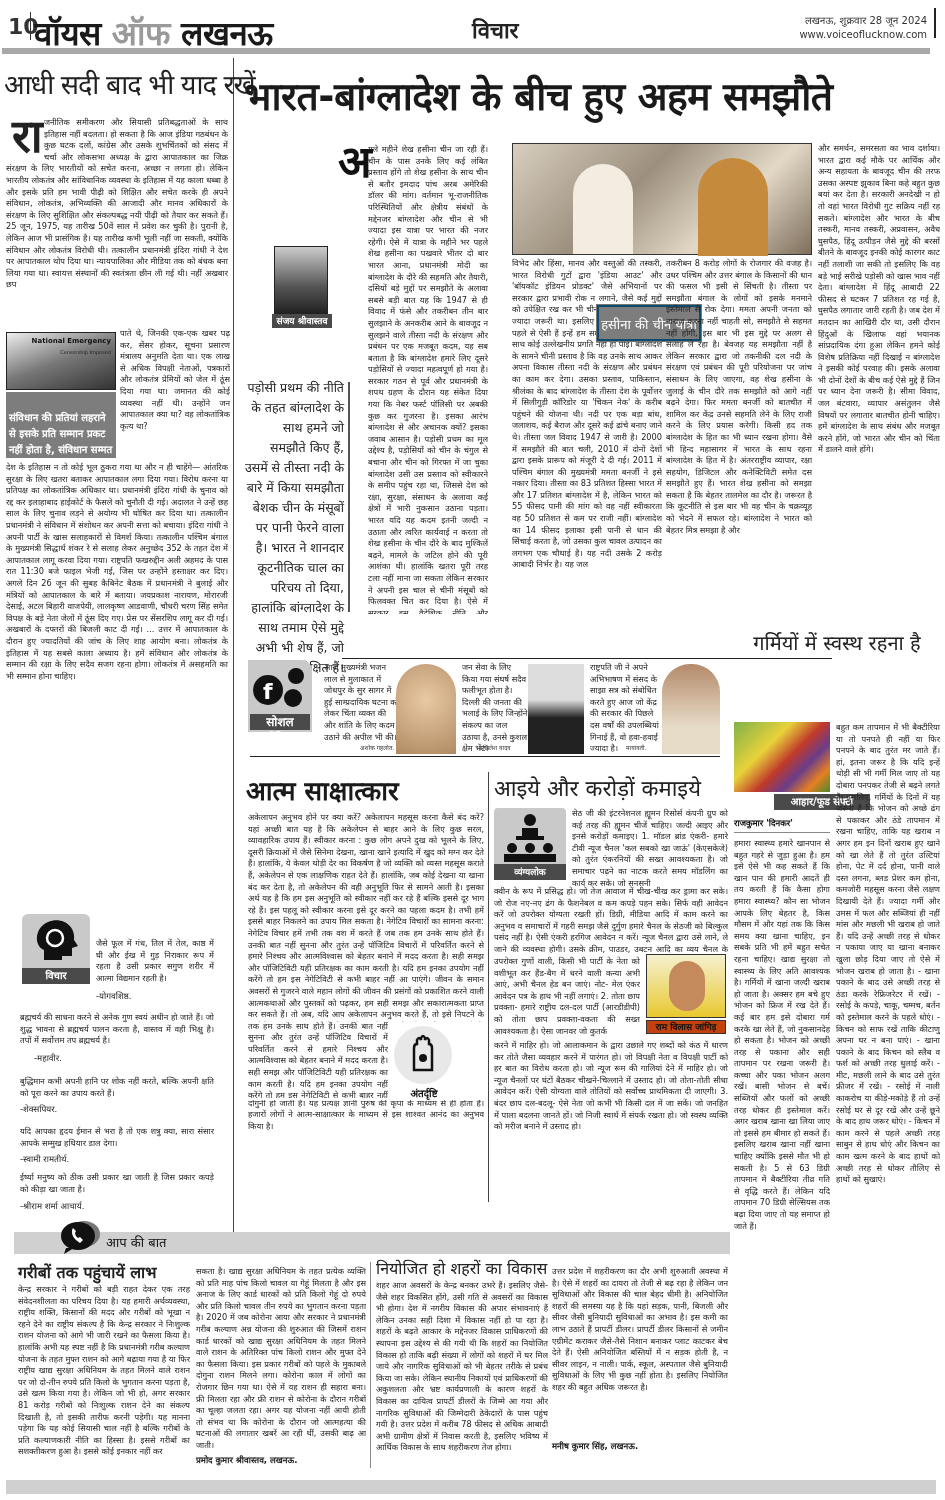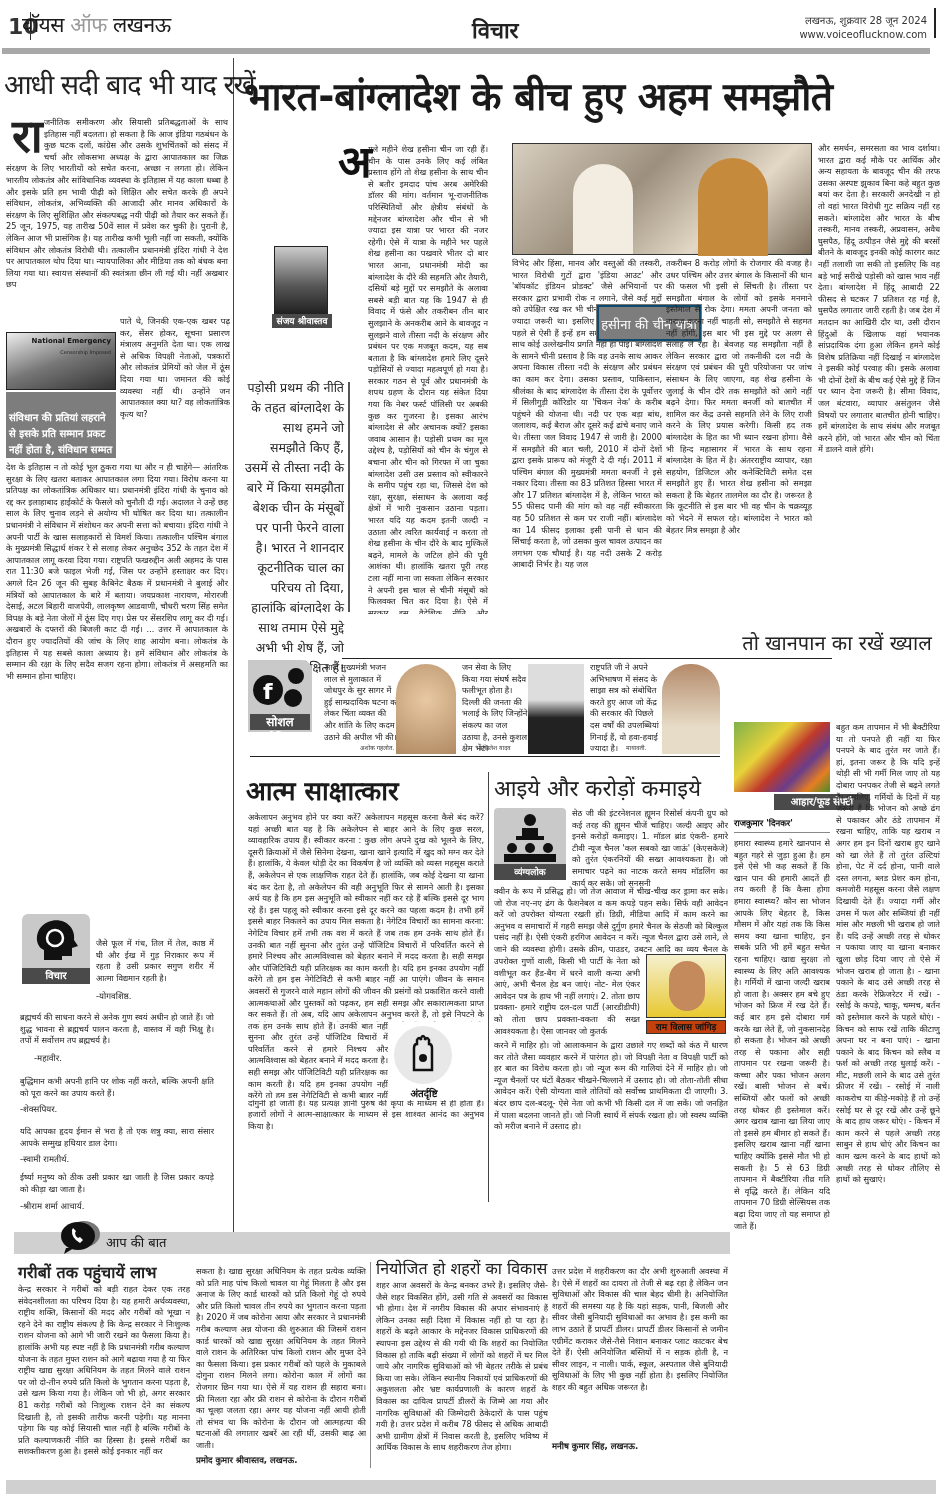--- a/index.html
+++ b/index.html
@@ -1,20 +1,20 @@
 <!DOCTYPE html>
 <html><head>
 <meta charset="utf-8">
 <style>
 *{box-sizing:border-box;margin:0;padding:0}
 body{width:945px;height:1500px;background:#fff;font-family:"DejaVu Sans",sans-serif;color:#111;position:relative;overflow:hidden}
 .abs{position:absolute}
 .txt{font-size:8.2px;line-height:11.6px;color:#222;text-align:justify;overflow:hidden;font-family:"DejaVu Sans",sans-serif}
 .hdr-num{left:8px;top:14px;font-size:22px;font-weight:bold;color:#333}
-.hdr-logo{left:22px;top:10px;font-size:21px;font-weight:400;color:#1a1a1a;letter-spacing:-0.5px}
+.hdr-logo{left:34px;top:10px;font-size:33px;font-weight:700;color:#1a1a1a;letter-spacing:-0.5px}
 .hdr-logo .mid{color:#9a9a9a}
 .hdr-sec{left:472px;top:14px;font-size:22px;font-weight:bold;color:#222}
 .hdr-date{right:18px;top:14px;font-size:10px;text-align:right;line-height:14px;color:#333}
 .hdr-bar{left:2px;top:48px;width:928px;height:6px;background:#a8a8a8}
 .vline{background:#444;width:1px}
 .hline{background:#222;height:1px}
 .photo{background:linear-gradient(135deg,#d8cfc0,#9c8f7d 40%,#e3d8c6 70%,#7e6f5c);border:1px solid #333}
 .bw{background:linear-gradient(160deg,#eee,#777 50%,#333);border:1px solid #222}
 .tag{background:#4a4a4a;color:#fff;font-size:12px;text-align:center;font-weight:bold}
 .graybox{background:#7d7d7d;color:#fff}
@@ -48,21 +48,21 @@
 <div class="abs" style="left:12px;top:112px;font-size:46px;line-height:48px;font-weight:bold;color:#222">रा</div>
 <div class="abs txt" style="left:44px;top:117px;width:184px;height:46px"><span>जनीतिक समीकरण और सियासी प्रतिबद्धताओं के साथ इतिहास नहीं बदलता। हो सकता है कि आज इंडिया गठबंधन के कुछ घटक दलों, कांग्रेस और उसके शुभचिंतकों को संसद में चर्चा और लोकसभा अध्यक्ष के द्वारा आपातकाल का जिक्र करना, इसकी निंदा करना, संविधान और लोकतंत्र के संरक्षण के लिए भारतीयों को सचेत करना, अच्छा न लगता हो। लेकिन भारतीय लोकतंत्र और सांविधानिक व्यवस्था के इतिहास में यह काला धब्बा है और इसके प्रति हम भावी पीढ़ी को शिक्षित और सचेत करके ही अपने संविधान, लोकतंत्र, अभिव्यक्ति की आजादी और मानव अधिकारों के संरक्षण के लिए सुशिक्षित और संकल्पबद्ध नयी पीढ़ी को तैयार कर सकते हैं। 25 जून, 1975, यह तारीख 50वें साल में प्रवेश कर चुकी है। पुरानी है, लेकिन आज भी प्रासंगिक है। यह तारीख कभी भूली नहीं जा सकती, क्योंकि संविधान और लोकतंत्र विरोधी थी। तत्कालीन प्रधानमंत्री इंदिरा गांधी ने देश पर आपातकाल थोप दिया था। न्यायपालिका और मीडिया तक को बंधक बना लिया गया था। स्वायत्त संस्थानों की स्वतंत्रता छीन ली गई थी। नहीं अखबार छप</span></div>
 <div class="abs txt" style="left:6px;top:163px;width:222px;height:163px;text-indent:0">
     <span style="display:block;margin-top:-46px">जनीतिक समीकरण और सियासी प्रतिबद्धताओं के साथ इतिहास नहीं बदलता। हो सकता है कि आज इंडिया गठबंधन के कुछ घटक दलों, कांग्रेस और उसके शुभचिंतकों को संसद में चर्चा और लोकसभा अध्यक्ष के द्वारा आपातकाल का जिक्र करना, इसकी निंदा करना, संविधान और लोकतंत्र के संरक्षण के लिए भारतीयों को सचेत करना, अच्छा न लगता हो। लेकिन भारतीय लोकतंत्र और सांविधानिक व्यवस्था के इतिहास में यह काला धब्बा है और इसके प्रति हम भावी पीढ़ी को शिक्षित और सचेत करके ही अपने संविधान, लोकतंत्र, अभिव्यक्ति की आजादी और मानव अधिकारों के संरक्षण के लिए सुशिक्षित और संकल्पबद्ध नयी पीढ़ी को तैयार कर सकते हैं। 25 जून, 1975, यह तारीख 50वें साल में प्रवेश कर चुकी है। पुरानी है, लेकिन आज भी प्रासंगिक है। यह तारीख कभी भूली नहीं जा सकती, क्योंकि संविधान और लोकतंत्र विरोधी थी। तत्कालीन प्रधानमंत्री इंदिरा गांधी ने देश पर आपातकाल थोप दिया था। न्यायपालिका और मीडिया तक को बंधक बना लिया गया था। स्वायत्त संस्थानों की स्वतंत्रता छीन ली गई थी। नहीं अखबार छप</span>
   </div>
 <div class="abs bw" style="left:6px;top:332px;width:110px;height:58px">
   <div style="position:absolute;right:4px;top:4px;font-size:7px;font-weight:bold;color:#111">National Emergency</div>
   <div style="position:absolute;right:4px;top:16px;font-size:5px;color:#222">Censorship Imposed</div>
 </div>
 <div class="abs graybox" style="left:6px;top:392px;width:110px;height:66px;font-size:10px;line-height:16px;padding:18px 3px;font-weight:bold">संविधान की प्रतियां लहराने से इसके प्रति सम्मान प्रकट नहीं होता है, संविधान सम्मत बर्ताव करना ज्यादा जरूरी है।</div>
-<div class="abs txt" style="left:120px;top:316px;width:110px;height:130px">पाते थे, जिनकी एक-एक खबर पढ़ कर, सेंसर होकर, सूचना प्रसारण मंत्रालय अनुमति देता था। एक लाख से अधिक विपक्षी नेताओं, पत्रकारों और लोकतंत्र प्रेमियों को जेल में ठूंस दिया गया था। जमानत की कोई व्यवस्था नहीं थी। उन्होंने जन आपातकाल क्या था? वह लोकतांत्रिक कृत्य था?</div>
+<div class="abs txt" style="left:120px;top:328px;width:110px;height:130px">पाते थे, जिनकी एक-एक खबर पढ़ कर, सेंसर होकर, सूचना प्रसारण मंत्रालय अनुमति देता था। एक लाख से अधिक विपक्षी नेताओं, पत्रकारों और लोकतंत्र प्रेमियों को जेल में ठूंस दिया गया था। जमानत की कोई व्यवस्था नहीं थी। उन्होंने जन आपातकाल क्या था? वह लोकतांत्रिक कृत्य था?</div>
 <div class="abs txt" style="left:6px;top:462px;width:222px;height:420px">देश के इतिहास न तो कोई भूल ठुकरा गया था और न ही चाहेंगे— आंतरिक सुरक्षा के लिए खतरा बताकर आपातकाल लगा दिया गया। विरोध करना या प्रतिपक्ष का लोकतांत्रिक अधिकार था। प्रधानमंत्री इंदिरा गांधी के चुनाव को रद्द कर इलाहाबाद हाईकोर्ट के फैसले को चुनौती दी गई। अदालत ने उन्हें छह साल के लिए चुनाव लड़ने से अयोग्य भी घोषित कर दिया था। तत्कालीन प्रधानमंत्री ने संविधान में संशोधन कर अपनी सत्ता को बचाया। इंदिरा गांधी ने अपनी पार्टी के खास सलाहकारों से विमर्श किया। तत्कालीन पश्चिम बंगाल के मुख्यमंत्री सिद्धार्थ शंकर रे से सलाह लेकर अनुच्छेद 352 के तहत देश में आपातकाल लागू करवा दिया गया। राष्ट्रपति फखरुद्दीन अली अहमद के पास रात 11:30 बजे फाइल भेजी गई, जिस पर उन्होंने हस्ताक्षर कर दिए। अगले दिन 26 जून की सुबह कैबिनेट बैठक में प्रधानमंत्री ने बुलाई और मंत्रियों को आपातकाल के बारे में बताया। जयप्रकाश नारायण, मोरारजी देसाई, अटल बिहारी वाजपेयी, लालकृष्ण आडवाणी, चौधरी चरण सिंह समेत विपक्ष के बड़े नेता जेलों में ठूंस दिए गए। प्रेस पर सेंसरशिप लागू कर दी गई। अखबारों के दफ्तरों की बिजली काट दी गई। ... उत्तर में आपातकाल के दौरान हुए ज्यादतियों की जांच के लिए शाह आयोग बना। लोकतंत्र के इतिहास में यह सबसे काला अध्याय है। हमें संविधान और लोकतंत्र के सम्मान की रक्षा के लिए सदैव सजग रहना होगा। लोकतंत्र में असहमति का भी सम्मान होना चाहिए।</div>
 
 <div class="abs iconbox" style="left:22px;top:914px;width:68px;height:70px">
   <svg width="68" height="52" viewBox="0 0 68 52">
       <path d="M22 46 L22 36 C12 32 12 14 26 8 C40 2 54 12 52 26 L56 32 L50 34 L50 42 L40 42 L40 46 Z" fill="#111"></path>
       <circle cx="33" cy="24" r="8" fill="none" stroke="#fff" stroke-width="2.5"></circle>
     </svg>
   <div class="tag" style="position:absolute;left:0;bottom:0;width:68px;height:16px;font-size:10px;line-height:16px">विचार</div>
 </div>
 <div class="abs txt" style="left:96px;top:938px;width:118px;height:50px">जैसे फूल में गंध, तिल में तेल, काष्ठ में घी और ईख में गुड़ निराकार रूप में रहता है उसी प्रकार सगुण शरीर में आत्मा विद्यमान रहती है।</div>
@@ -107,21 +107,21 @@
 <div class="abs" style="left:360px;top:744px;font-size:6px;color:#333">अशोक गहलोत.</div>
 <div class="abs" style="left:396px;top:664px;width:60px;height:90px;border-radius:30px 30px 0 0;background:radial-gradient(circle at 50% 40%,#e8c9a4,#b08a62)"></div>
 <div class="abs txt" style="left:462px;top:662px;width:66px;height:92px;text-align:left">जन सेवा के लिए किया गया संघर्ष सदैव फलीभूत होता है। दिल्ली की जनता की भलाई के लिए जिन्होंने संकल्प का जल उठाया है, उनसे कुशल क्षेम भेंट।</div>
 <div class="abs" style="left:478px;top:744px;font-size:6px;color:#333">अखिलेश यादव</div>
 <div class="abs" style="left:528px;top:664px;width:56px;height:90px;background:linear-gradient(180deg,#ddd 0 40%,#222 60%)"></div>
 <div class="abs txt" style="left:590px;top:662px;width:72px;height:92px;text-align:left">राष्ट्रपति जी ने अपने अभिभाषण में संसद के साझा सत्र को संबोधित करते हुए आज जो केंद्र की सरकार की पिछले दस वर्षों की उपलब्धियां गिनाई हैं, वो हवा-हवाई ज्यादा है।</div>
 <div class="abs" style="left:626px;top:744px;font-size:6px;color:#333">मायावती.</div>
 <div class="abs" style="left:662px;top:664px;width:58px;height:90px;border-radius:28px 28px 0 0;background:linear-gradient(180deg,#b48a6a,#e7dcc8 70%)"></div>
 
 <div class="abs h-light" style="left:734px;top:628px;width:206px;font-size:20px;line-height:30px;text-align:center">
-  <div>तो खानपान का रखें ख्याल</div>
+  <div>गर्मियों में स्वस्थ रहना है</div>
 </div>
 <div class="abs" style="left:734px;top:722px;width:96px;height:70px;background:linear-gradient(135deg,#7fb24a,#e8d23a 35%,#c0392b 55%,#6a3d8a 70%,#e67e22 85%,#4a8a2a)"></div>
 <div class="abs tag" style="left:774px;top:794px;width:96px;height:16px;font-size:10px;line-height:16px">आहार/फूड सेफ्टी</div>
 <div class="abs" style="left:734px;top:817px;font-size:8.5px;font-weight:bold">राजकुमार 'दिनकर'</div>
 <div class="abs hline" style="left:734px;top:832px;width:96px;background:#888"></div>
 <div class="abs txt" style="left:836px;top:722px;width:104px;height:116px">बहुत कम तापमान में भी बैक्टीरिया या तो पनपते ही नहीं या फिर पनपने के बाद तुरंत मर जाते हैं। हां, इतना जरूर है कि यदि इन्हें थोड़ी सी भी गर्मी मिल जाए तो यह दोबारा पनपकर तेजी से बढ़ने लगते हैं। इसलिए, गर्मियों के दिनों में यह जरूरी है कि भोजन को अच्छे ढंग से पकाकर और ठंडे तापमान में रखना चाहिए, ताकि यह खराब न हो।</div>
 <div class="abs txt" style="left:734px;top:838px;width:96px;height:582px">हमारा स्वास्थ्य हमारे खानपान से बहुत गहरे से जुड़ा हुआ है। हम इसे ऐसे भी कह सकते हैं कि खान पान की हमारी आदतें ही तय करती हैं कि कैसा होगा हमारा स्वास्थ्य? कौन सा भोजन आपके लिए बेहतर है, किस मौसम में और यहां तक कि किस समय क्या खाना चाहिए, इन सबके प्रति भी हमें बहुत सचेत रहना चाहिए। खाद्य सुरक्षा तो स्वास्थ्य के लिए अति आवश्यक है। गर्मियों में खाना जल्दी खराब हो जाता है। अक्सर हम बचे हुए भोजन को फ्रिज में रख देते हैं। कई बार हम इसे दोबारा गर्म करके खा लेते हैं, जो नुकसानदेह हो सकता है। भोजन को अच्छी तरह से पकाना और सही तापमान पर रखना जरूरी है। कच्चा और पका भोजन अलग रखें। बासी भोजन से बचें। सब्जियों और फलों को अच्छी तरह धोकर ही इस्तेमाल करें। अगर खराब खाना खा लिया जाए तो इससे हम बीमार हो सकते हैं। इसलिए खराब खाना नहीं खाना चाहिए क्योंकि इससे मौत भी हो सकती है। 5 से 63 डिग्री तापमान में बैक्टीरिया तीव्र गति से वृद्धि करते हैं। लेकिन यदि तापमान 70 डिग्री सेल्सियस तक बढ़ा दिया जाए तो यह समाप्त हो जाते हैं।</div>
 <div class="abs txt" style="left:836px;top:838px;width:104px;height:582px">अगर हम इन दिनों खराब हुए खाने को खा लेते हैं तो तुरंत उल्टियां होना, पेट में दर्द होना, पानी वाले दस्त लगना, ब्लड प्रेशर कम होना, कमजोरी महसूस करना जैसे लक्षण दिखायी देते हैं। ज्यादा गर्मी और उमस में फल और सब्जियां ही नहीं मांस और मछली भी खराब हो जाते हैं। यदि उन्हें अच्छी तरह से धोकर न पकाया जाए या खाना बनाकर खुला छोड़ दिया जाए तो ऐसे में भोजन खराब हो जाता है। - खाना पकाने के बाद उसे अच्छी तरह से ठंडा करके रेफ्रिजरेटर में रखें। - रसोई के कपड़े, चाकू, चम्मच, बर्तन को इस्तेमाल करने के पहले धोएं। - किचन को साफ रखें ताकि कीटाणु अपना घर न बना पाएं। - खाना पकाने के बाद किचन को स्लैब व फर्श को अच्छी तरह धुलाई करें। - मीट, मछली लाने के बाद उसे तुरंत फ्रीजर में रखें। - रसोई में नाली काकरोच या कीड़े-मकोड़े हैं तो उन्हें रसोई घर से दूर रखें और उन्हें छूने के बाद हाथ जरूर धोएं। - किचन में काम करने से पहले अच्छी तरह साबुन से हाथ धोएं और किचन का काम खत्म करने के बाद हाथों को अच्छी तरह से धोकर तौलिए से हाथों को सुखाएं।</div>
 
 <div class="abs h-big" style="left:246px;top:774px;font-size:26px;line-height:34px">आत्म साक्षात्कार</div>

